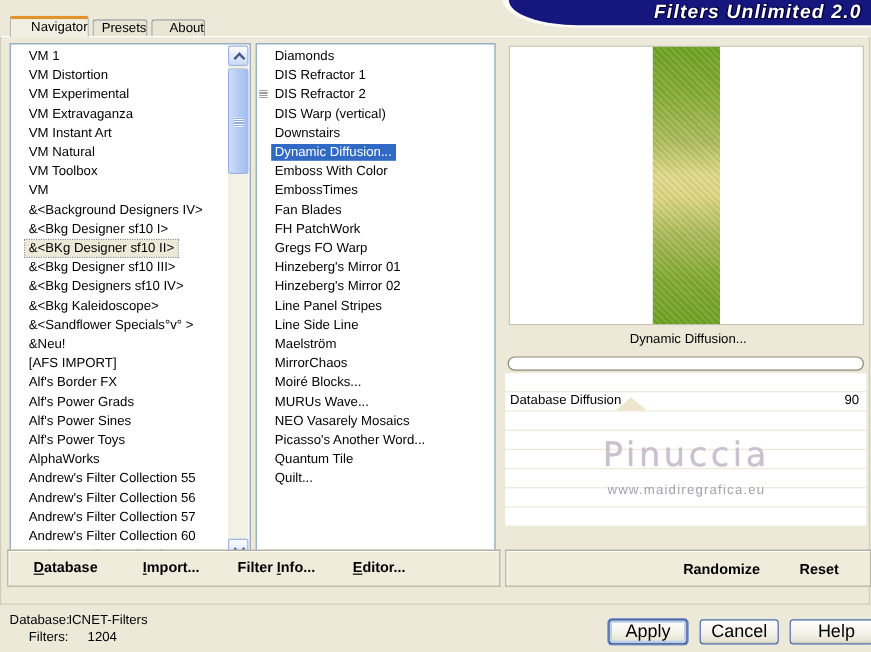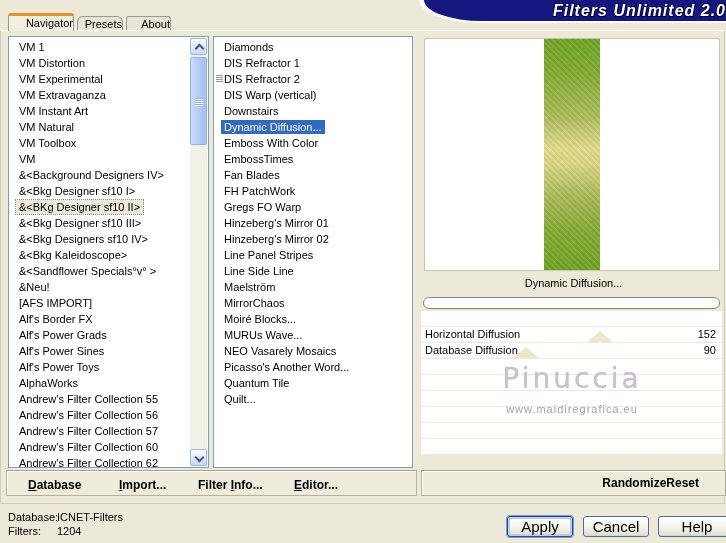--- a/index.html
+++ b/index.html
@@ -5,43 +5,43 @@
   html,body{margin:0;padding:0;}
   body{width:726px;height:543px;overflow:hidden;background:#ECE9D8;
        font-family:"Liberation Sans",sans-serif;font-size:11px;color:#000;}
   #dlg{position:relative;width:726px;height:543px;background:#ECE9D8;overflow:hidden;}
 
   
   .banner-hl{position:absolute;top:0;left:419px;width:307px;height:23px;
       background:#fbfbf6;border-bottom-left-radius:60px 23px;}
   .banner{position:absolute;top:0;left:424px;width:302px;height:21px;
       background:#16167f;border-bottom-left-radius:58px 21px;
-      display:flex;align-items:center;justify-content:flex-end;padding-right:0;box-sizing:border-box;}
+      display:flex;align-items:center;justify-content:flex-end;padding-right:8px;box-sizing:border-box;}
   .banner span{color:#fff;font-size:16px;font-weight:bold;font-style:italic;letter-spacing:1px;
       text-shadow:1px 1px 0 #00003c,-1px 1px 0 #00003c,1px -1px 0 #00003c;white-space:nowrap;}
 
   
   .tab{position:absolute;box-sizing:border-box;border:1px solid #919B9C;border-bottom:none;
       border-radius:3px 3px 0 0;text-align:right;cursor:default;}
   .tab.active{left:8px;top:13px;width:66px;height:18px;background:#F1EFE2;z-index:3;
       border-top:3px solid #E5912D;line-height:14px;}
-  .tab.t2{left:77px;top:16px;width:46px;height:20px;background:#E8E5D4;line-height:14px;border-radius:6px;}
+  .tab.t2{left:77px;top:16px;width:46px;height:20px;background:#E8E5D4;line-height:14px;}
   .tab.t3{left:126px;top:16px;width:45px;height:15px;background:#E8E5D4;line-height:14px;}
 
   
   .panel{position:absolute;left:0;top:30px;width:725px;height:474px;box-sizing:border-box;
       border:1px solid #cfccba;border-top:1px solid #fff;background:#ECE9D8;z-index:1;}
 
   
   .listbox{position:absolute;top:36px;height:432px;background:#fff;box-sizing:border-box;
       border:1px solid #7F9DB9;overflow:hidden;z-index:2;}
   #cat-list{left:8px;width:201px;padding:2px 0 0 0;}
   #cat-list .inner{margin-right:17px;}
   #flt-list{left:213px;width:200px;padding:2px 0 0 0;}
-  .li{position:relative;height:16px;line-height:16px;white-space:nowrap;padding-left:7px;}
+  .li{position:relative;height:16px;line-height:16px;white-space:nowrap;padding-left:12px;}
   .li .lbl{padding:0 3px;display:inline-block;height:14px;line-height:15px;}
   .lbl.sel-soft{background:#ECE9D8;outline:1px dotted #8e8a79;}
   .lbl.sel-blue{background:#316AC5;color:#fff;}
   .grip{position:absolute;left:2px;top:4px;width:7px;height:8px;
       background:repeating-linear-gradient(180deg,#9a9a9a 0 1px,transparent 1px 2px);}
 
   
   .sb{position:absolute;right:1px;top:1px;width:17px;height:428px;background:#F2F1E6;}
   .sb-btn{position:absolute;left:0;width:17px;height:17px;background:linear-gradient(180deg,#FDFEFF,#C9D8F8);
       border:1px solid #9EB6E4;border-radius:2px;box-sizing:border-box;}
@@ -73,33 +73,33 @@
   .thumb{position:absolute;bottom:0;width:0;height:0;
       border-left:13px solid transparent;border-right:13px solid transparent;
       border-bottom:11px solid #EDE5CC;}
 
   .wm{position:absolute;left:424px;width:296px;text-align:center;z-index:3;pointer-events:none;}
   .wm1{top:362px;font-size:28px;letter-spacing:3px;color:#c7c2ce;
       text-shadow:0 0 1px #dcb9c6;font-family:"DejaVu Sans",sans-serif;}
   .wm2{top:403px;font-size:11px;letter-spacing:1px;color:#a5a1b0;}
 
   
-  .strip-bar{position:absolute;top:470px;height:26px;background:#EFECDC;box-sizing:border-box;
+  .strip-bar{position:absolute;top:458px;height:31px;background:#EFECDC;box-sizing:border-box;
       border:1px solid #b5b19e;border-top-color:#a8a492;box-shadow:inset 1px 1px 0 #fff;z-index:2;}
   #left-strip{left:6px;width:411px;}
   #right-strip{left:421px;width:305px;display:flex;align-items:center;justify-content:flex-end;}
   .tool-lbl{position:absolute;top:7px;font-size:12px;font-weight:bold;cursor:default;}
   #lbl-db{left:21px;} #lbl-imp{left:112px;} #lbl-fi{left:191px;} #lbl-ed{left:287px;}
   .flat-btn{font-size:12px;font-weight:bold;cursor:default;}
-  #btn-rand{text-align:center;} #btn-reset{margin-right:26px;}
+  #btn-rand{margin-right:33px;text-align:center;} #btn-reset{margin-right:26px;}
 
   
   .status-lbl{position:absolute;left:8px;}
   .status-val{position:absolute;left:57px;}
-  .st1{top:511px;} .st2{top:525px;}
+  .st1{top:511px;} .st2{top:525px;margin-left:16px;}
   .xp-btn{position:absolute;top:516px;width:66px;height:21px;box-sizing:border-box;
       border:1px solid #4b6ea9;border-radius:3px;color:#000;font-size:15px;text-align:center;line-height:19px;
       background:linear-gradient(180deg,#ffffff,#f4f3ea 55%,#e6e4d3 88%,#d2d0bf);cursor:default;}
   #btn-apply{left:507px;border-color:#26458c;box-shadow:inset 0 0 0 2px #b8ceee,0 0 0 1px #7d9bd2;}
   #btn-cancel{left:583px;}
   #btn-help{left:658px;width:78px;}
 </style>
 </head>
 <body>
 
@@ -192,25 +192,20 @@
   </div>
   <div class="caption">Dynamic Diffusion...</div>
   <div class="progress"></div>
 
   <div class="rows">
       <div class="srow">
         <span class="rlabel"></span>
         <span class="rvalue"></span>
       </div>
       <div class="srow">
-        <span class="rlabel">Horizontal Diffusion</span>
-        <span class="rvalue">152</span>
-        <div class="thumb" style="left: 166px;"></div>
-      </div>
-      <div class="srow">
         <span class="rlabel">Database Diffusion</span>
         <span class="rvalue">90</span>
         <div class="thumb" style="left: 92px;"></div>
       </div>
       <div class="srow">
         <span class="rlabel"></span>
         <span class="rvalue"></span>
       </div>
       <div class="srow">
         <span class="rlabel"></span>

